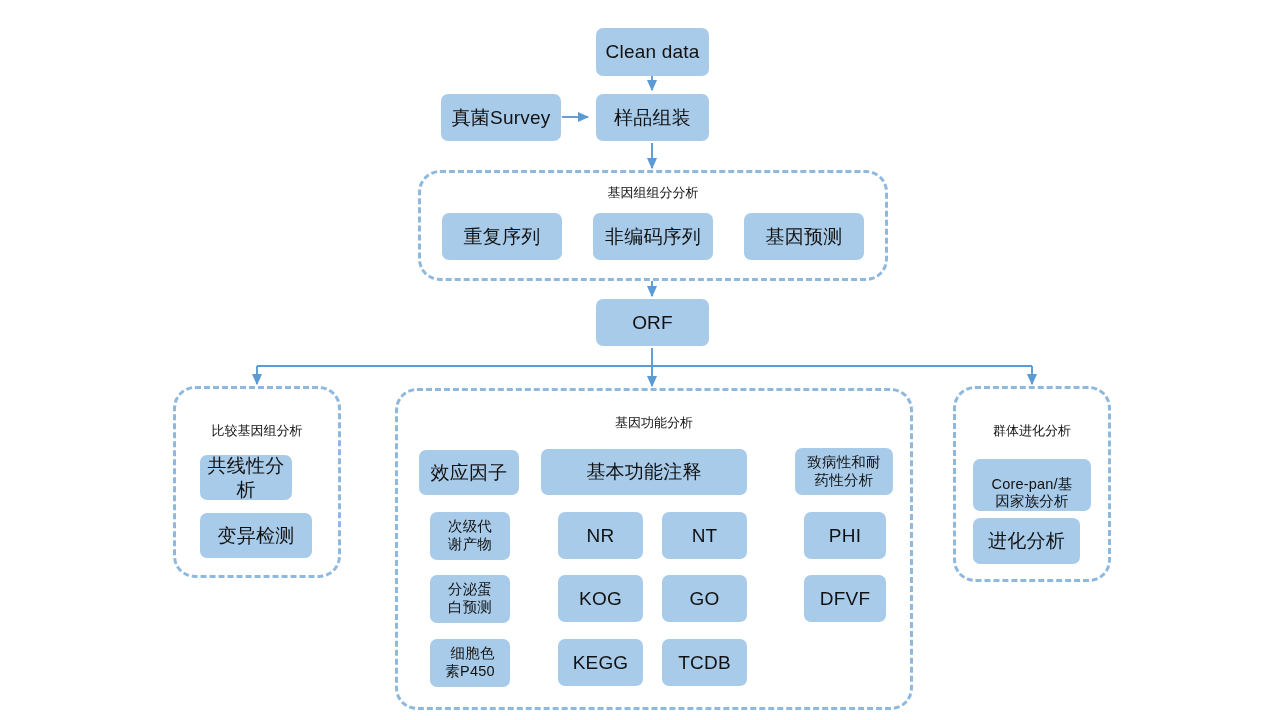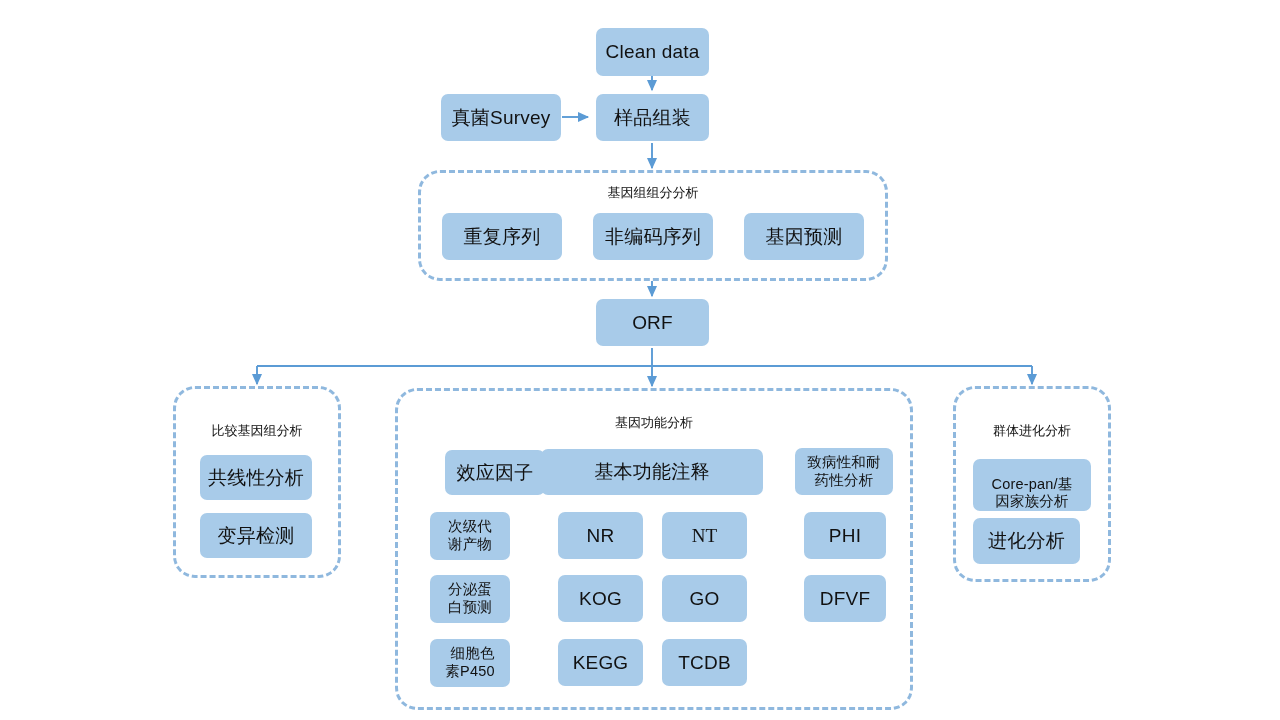--- a/index.html
+++ b/index.html
@@ -116,49 +116,49 @@
     <span>基因预测</span>
   </div>
 
   <div class="node" style="left:596px; top:299px; width:113px; height:47px;">
     <span>ORF</span>
   </div>
 
   <div class="group" style="left:173px; top:386px; width:168px; height:192px;"></div>
   <div class="group-title" style="left:173px; top:422px; width:168px;">比较基因组分析</div>
 
-  <div class="node" style="left:200px; top:455px; width:112px; height:45px;">
+  <div class="node" style="left:200px; top:455px; width:92px; height:45px;">
     <span>共线性分析</span>
   </div>
   <div class="node" style="left:200px; top:513px; width:112px; height:45px;">
     <span>变异检测</span>
   </div>
 
   <div class="group" style="left:395px; top:388px; width:518px; height:322px;"></div>
   <div class="group-title" style="left:395px; top:414px; width:518px;">基因功能分析</div>
 
-  <div class="node" style="left:445px; top:450px; width:100px; height:45px;">
+  <div class="node" style="left:419px; top:450px; width:100px; height:45px;">
     <span>效应因子</span>
   </div>
-  <div class="node" style="left:541px; top:449px; width:222px; height:46px;">
+  <div class="node" style="left:541px; top:449px; width:206px; height:46px;">
     <span>基本功能注释</span>
   </div>
   <div class="node small" style="left:795px; top:448px; width:98px; height:47px; white-space:pre-line;">
     <span style="white-space:pre-line;">致病性和耐
 药性分析</span>
   </div>
 
   <div class="node small" style="left:430px; top:512px; width:80px; height:48px; white-space:pre-line;">
     <span style="white-space:pre-line;">次级代
 谢产物</span>
   </div>
   <div class="node" style="left:558px; top:512px; width:85px; height:47px;">
     <span>NR</span>
   </div>
-  <div class="node" style="left:662px; top:512px; width:85px; height:47px;font-family:Liberation Serif, serif;">
+  <div class="node" style="left:662px; top:512px; width:85px; height:47px;">
     <span>NT</span>
   </div>
   <div class="node" style="left:804px; top:512px; width:82px; height:47px;">
     <span>PHI</span>
   </div>
 
   <div class="node" style="left:558px; top:575px; width:85px; height:47px;">
     <span>KOG</span>
   </div>
   <div class="node small" style="left:430px; top:575px; width:80px; height:48px; white-space:pre-line;">

